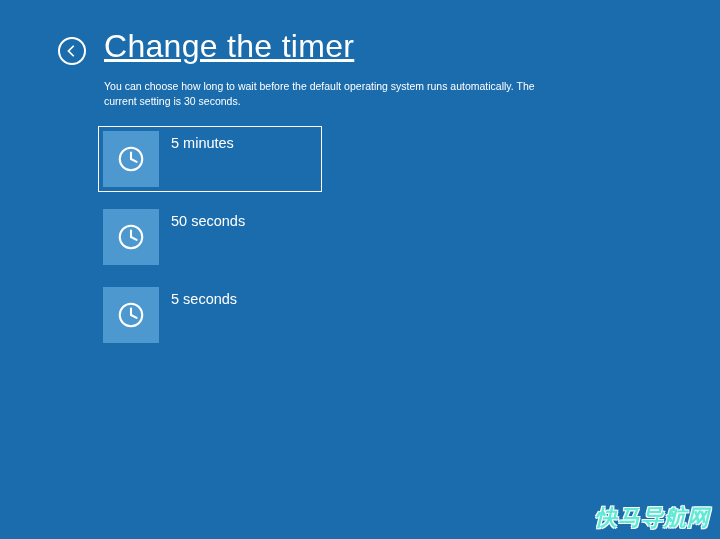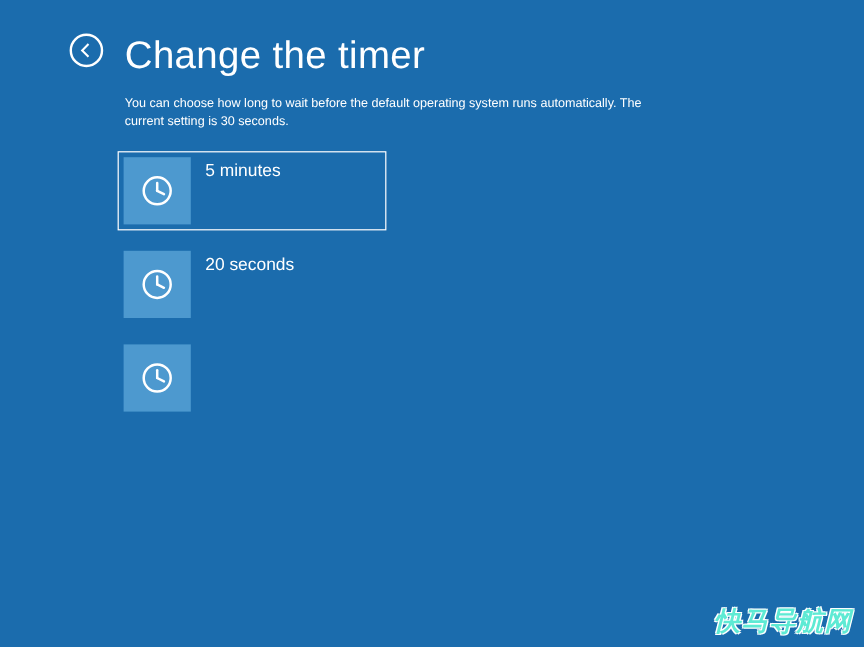--- a/index.html
+++ b/index.html
@@ -5,22 +5,23 @@
   * { margin: 0; padding: 0; box-sizing: border-box; }
   html, body { width: 720px; height: 539px; overflow: hidden; }
   body {
     background: #1b6cad;
     font-family: "Segoe UI Light", "Segoe UI", Arial, sans-serif;
     color: #ffffff;
     position: relative;
   }
   .header {
     display: flex;
-    align-items: flex-start;
+    align-items: flex-end;
     padding: 28px 0 0 58px;
+    text-decoration: underline;
   }
   .back-btn {
     width: 28px;
     height: 28px;
     border: 2px solid #ffffff;
     border-radius: 50%;
     display: flex;
     align-items: center;
     justify-content: center;
     cursor: pointer;
@@ -114,28 +115,29 @@
   </div>
 
   <div class="option">
     <div class="option-tile">
       <svg viewBox="0 0 32 32">
         <circle cx="16" cy="16" r="12" stroke="#ffffff" stroke-width="2.2" fill="none"></circle>
         <line x1="16" y1="16" x2="16" y2="9" stroke="#ffffff" stroke-width="2.2" stroke-linecap="round"></line>
         <line x1="16" y1="16" x2="22" y2="19" stroke="#ffffff" stroke-width="2.2" stroke-linecap="round"></line>
       </svg>
     </div>
-    <div class="option-label">20 seconds</div>
+    <div class="option-label">50 seconds</div>
   </div>
 
   <div class="option">
     <div class="option-tile">
       <svg viewBox="0 0 32 32">
         <circle cx="16" cy="16" r="12" stroke="#ffffff" stroke-width="2.2" fill="none"></circle>
         <line x1="16" y1="16" x2="16" y2="9" stroke="#ffffff" stroke-width="2.2" stroke-linecap="round"></line>
         <line x1="16" y1="16" x2="22" y2="19" stroke="#ffffff" stroke-width="2.2" stroke-linecap="round"></line>
       </svg>
     </div>
+    <div class="option-label">5 seconds</div>
   </div>
 
 </div>
 
 <div class="watermark">快马导航网</div>
 
 </body></html>

